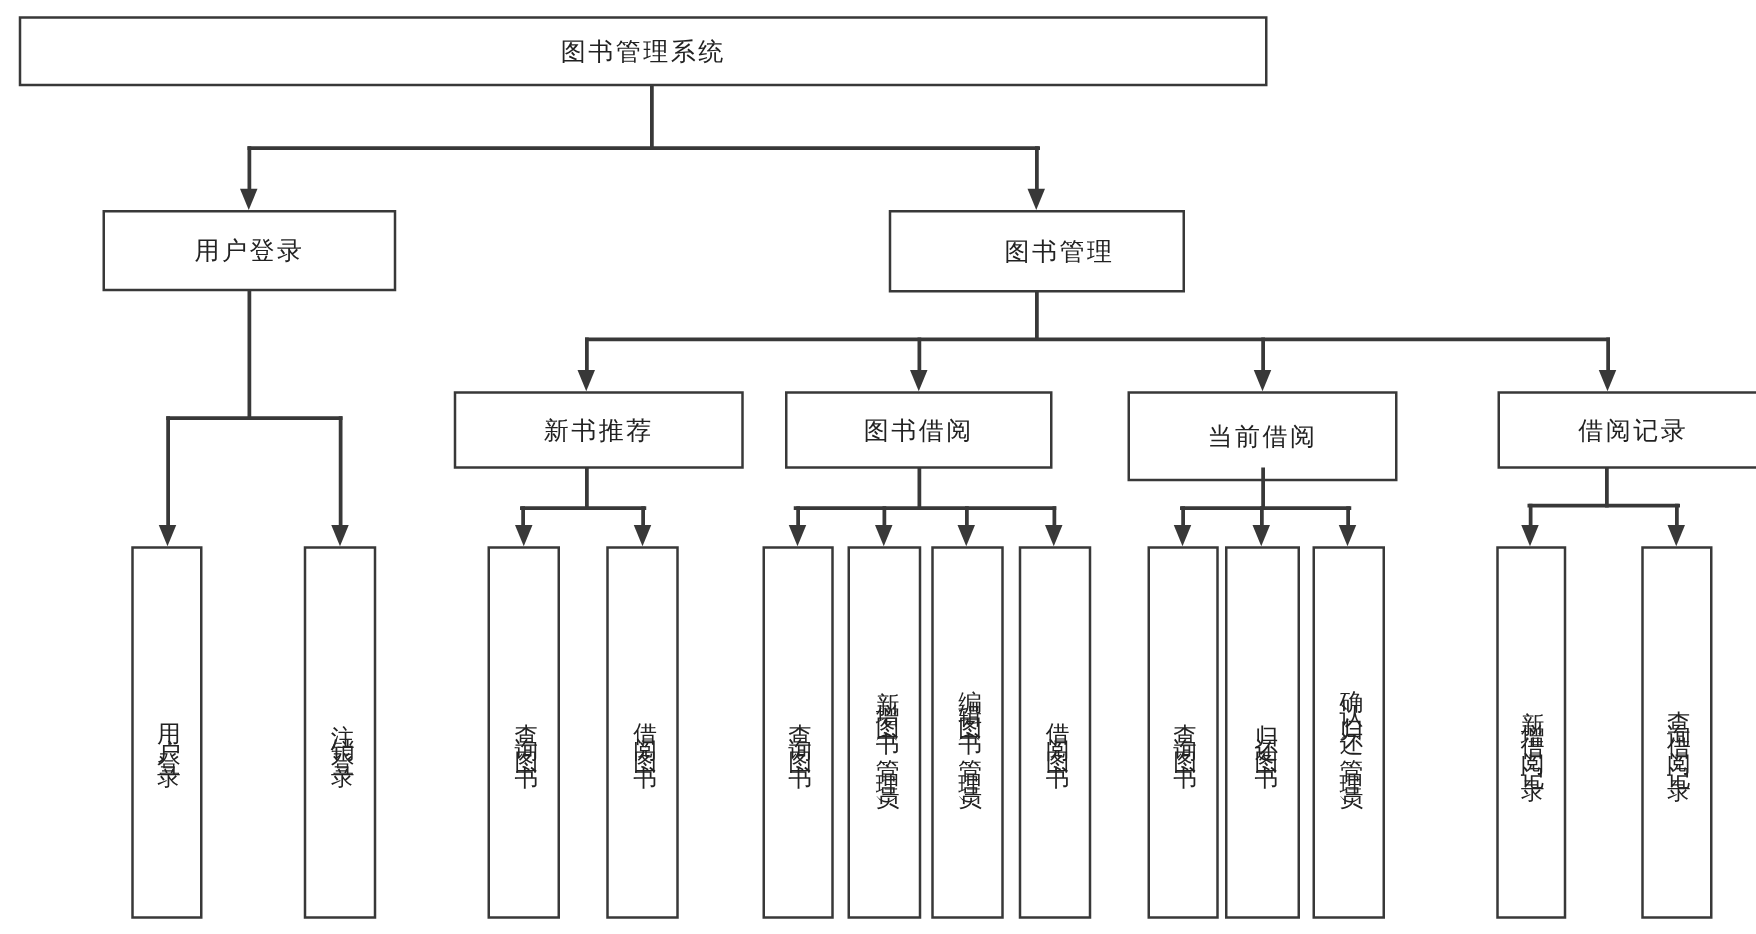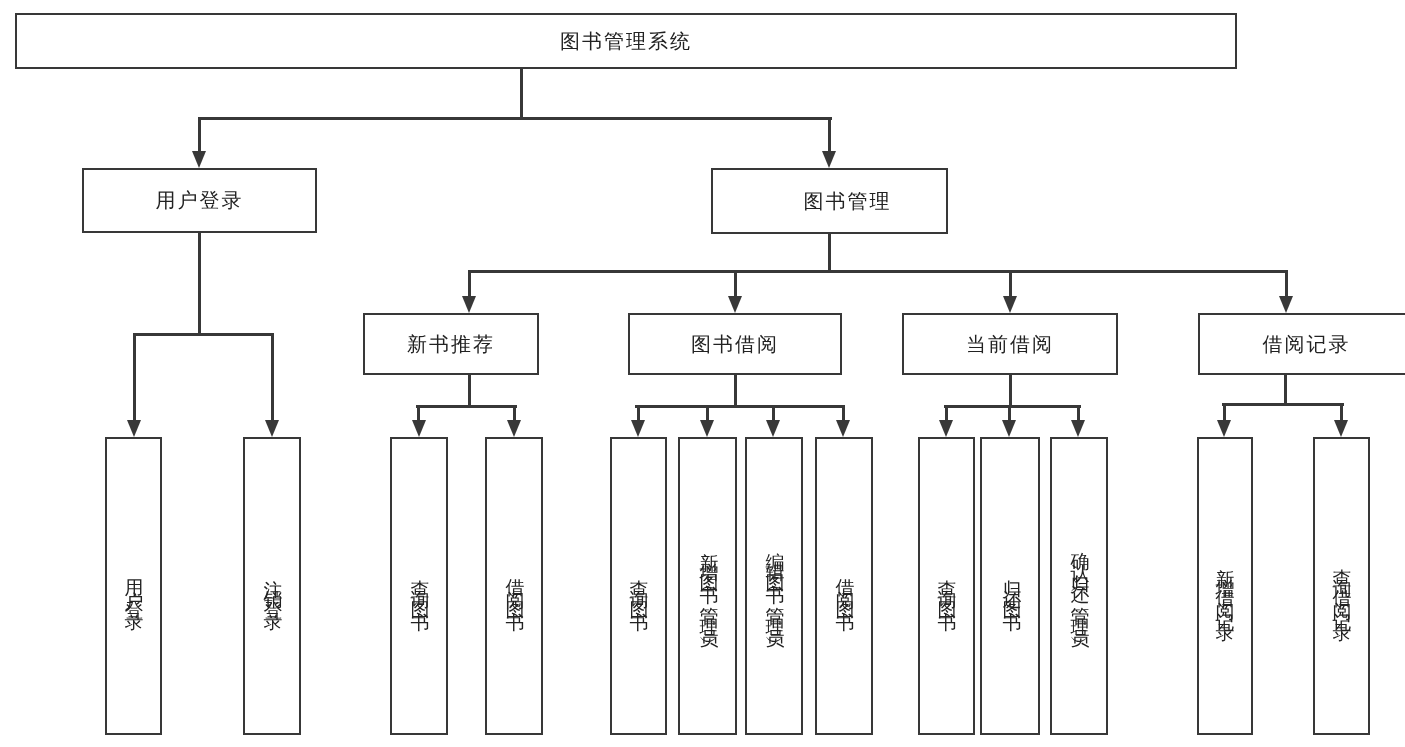--- a/index.html
+++ b/index.html
@@ -36,21 +36,21 @@
   .watermark{
     position:absolute;left:1188px;top:716px;font-size:19px;
     color:var(--wm);letter-spacing:0.5px;z-index:5;white-space:nowrap;
   }
 </style>
 </head>
 <body>
 
 <div class="canvas">
 
-  <div class="box" style="left:15px;top:13px;width:1222px;height:56px;text-align:right;">
+  <div class="box" style="left:15px;top:13px;width:999px;height:56px;text-align:right;">
     <span>图书管理系统</span>
   </div>
 
   <div class="v" style="left:520px;top:68px;height:50px;"></div>
   <div class="h" style="left:198px;top:117px;width:634px;"></div>
   <div class="v" style="left:198px;top:117px;height:36px;"></div>
   <div class="ah" style="left:192px;top:151px;"></div>
   <div class="v" style="left:828px;top:117px;height:36px;"></div>
   <div class="ah" style="left:822px;top:151px;"></div>
 
@@ -72,27 +72,27 @@
   <div class="h" style="left:468px;top:270px;width:820px;"></div>
   <div class="v" style="left:468px;top:270px;height:28px;"></div>
   <div class="ah" style="left:462px;top:296px;"></div>
   <div class="v" style="left:734px;top:270px;height:28px;"></div>
   <div class="ah" style="left:728px;top:296px;"></div>
   <div class="v" style="left:1009px;top:270px;height:28px;"></div>
   <div class="ah" style="left:1003px;top:296px;"></div>
   <div class="v" style="left:1285px;top:270px;height:28px;"></div>
   <div class="ah" style="left:1279px;top:296px;"></div>
 
-  <div class="box" style="left:363px;top:313px;width:176px;height:62px;">
+  <div class="box" style="left:363px;top:313px;width:232px;height:62px;">
     <span>新书推荐</span>
   </div>
   <div class="box" style="left:628px;top:313px;width:214px;height:62px;text-align:right;">
     <span>图书借阅</span>
   </div>
-  <div class="box" style="left:902px;top:313px;width:216px;height:62px;">
+  <div class="box" style="left:902px;top:313px;width:216px;height:72px;">
     <span>当前借阅</span>
   </div>
   <div class="box" style="left:1178px;top:313px;width:217px;height:62px;margin-left:20px;">
     <span>借阅记录</span>
   </div>
 
   <div class="v" style="left:468px;top:374px;height:34px;"></div>
   <div class="h" style="left:416px;top:405px;width:101px;"></div>
   <div class="v" style="left:417px;top:405px;height:17px;"></div>
   <div class="ah" style="left:412px;top:420px;"></div>

